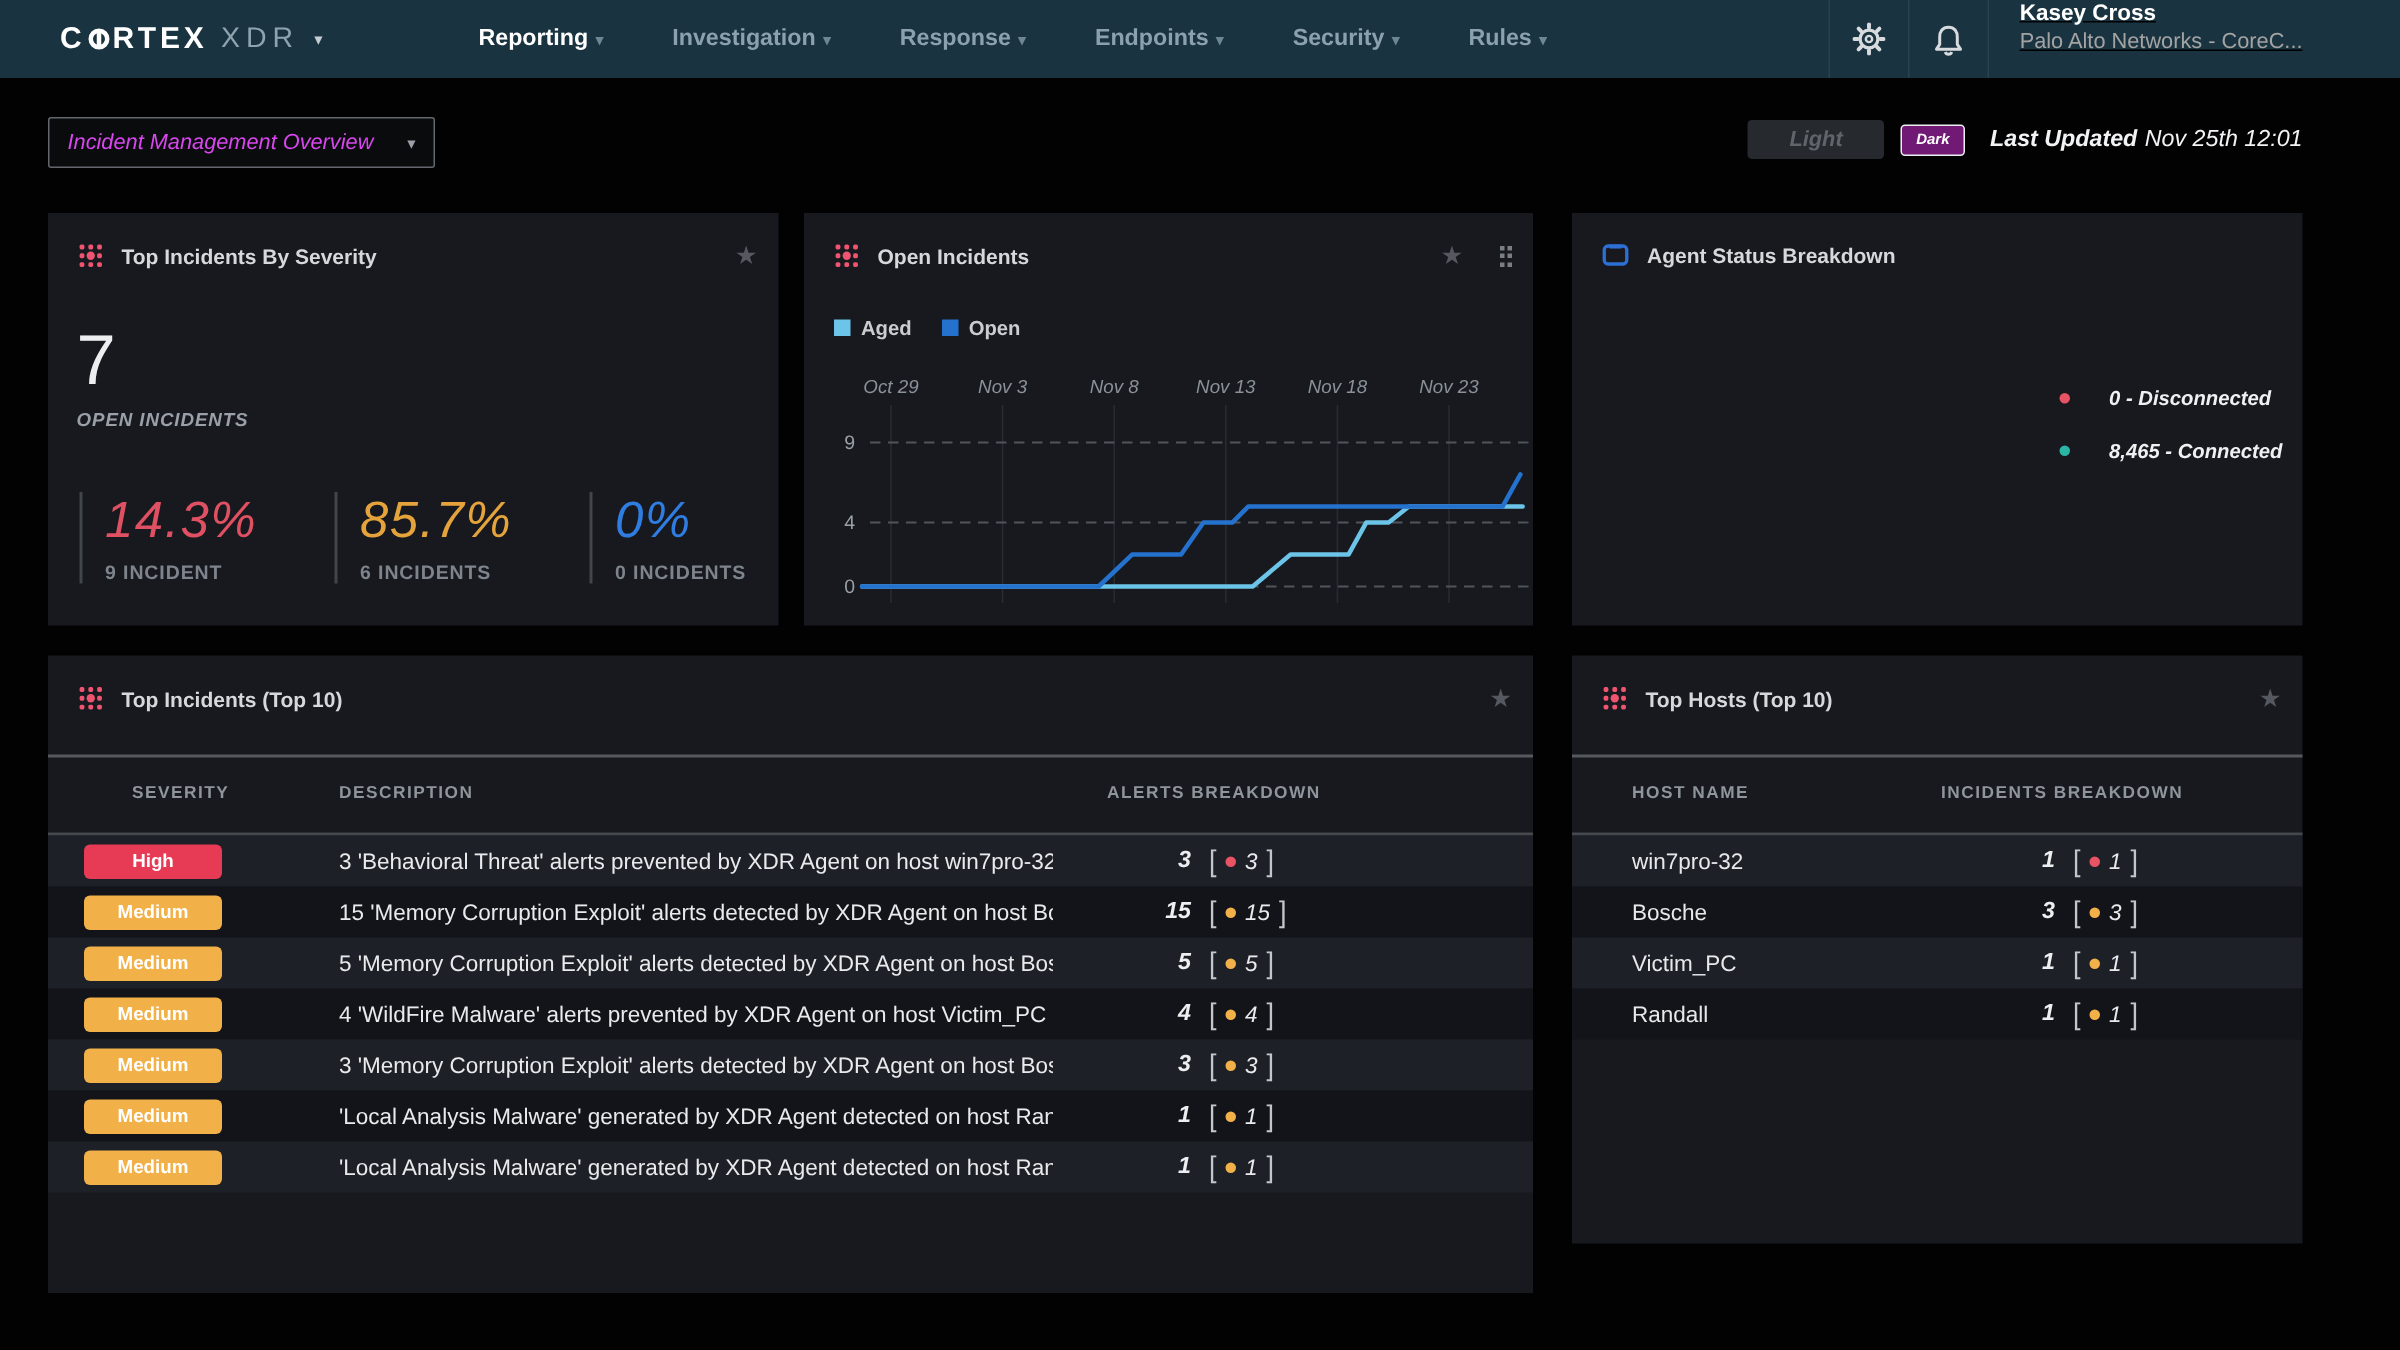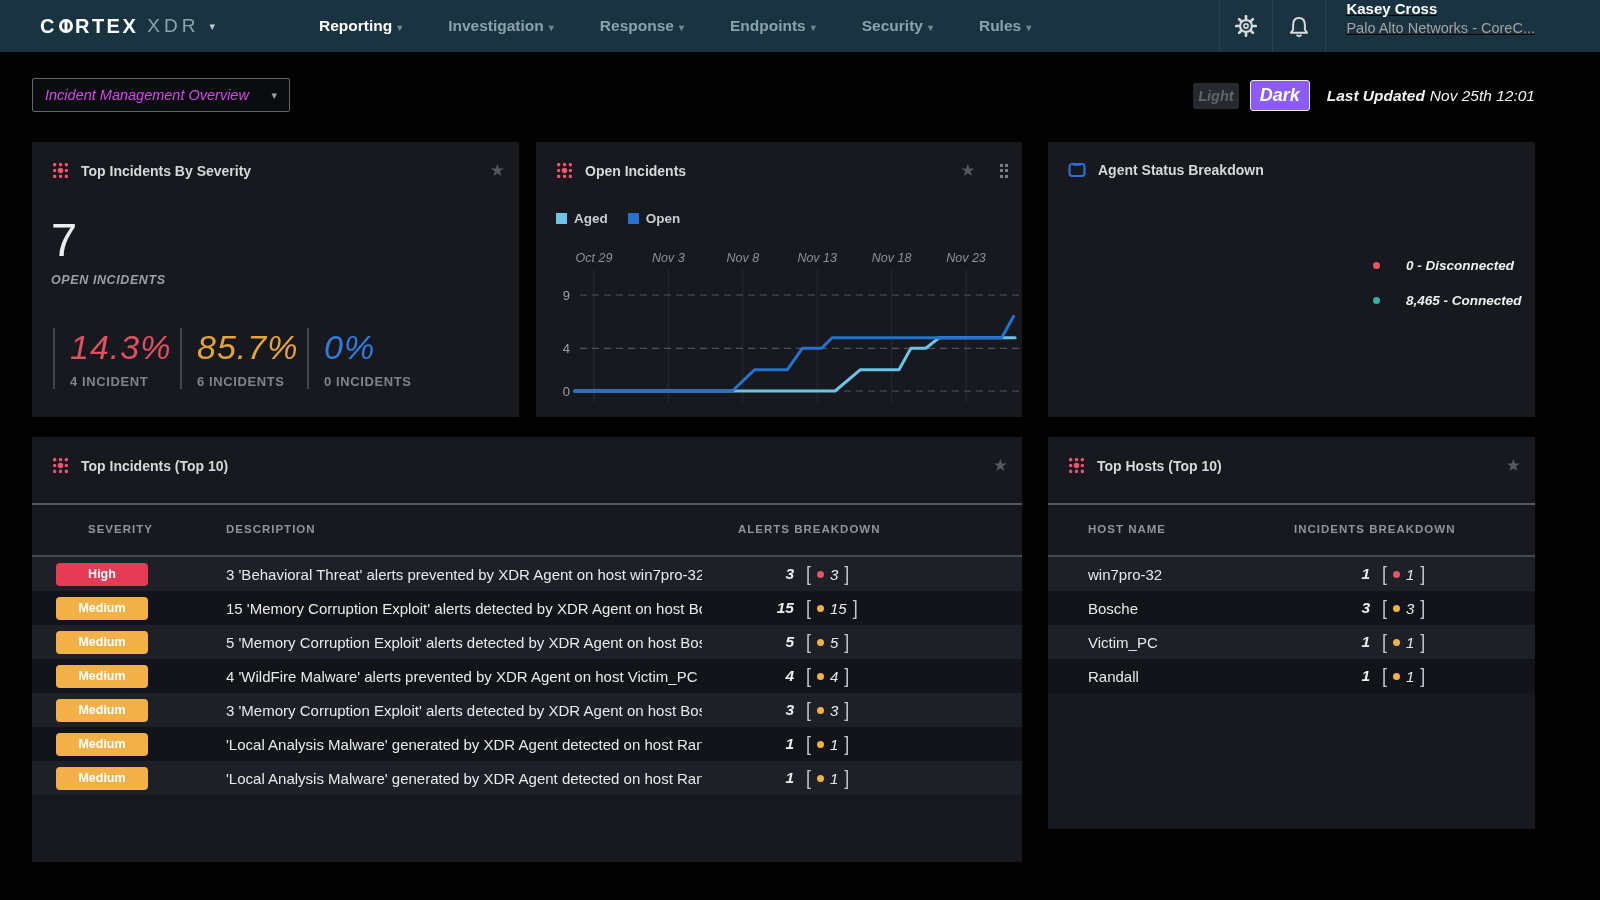--- a/index.html
+++ b/index.html
@@ -24,43 +24,43 @@
   .icon-cell { width:52px; height:52px; display:flex; align-items:center; justify-content:center; cursor:pointer; }
   .user-block { margin-left:20px; margin-right:65px; line-height:1.25; cursor:pointer; }
   .user-name { color:#fff; font-weight:700; font-size:15px; }
   .user-org { color:#a3a3a3; font-size:14.5px; }
 
   
   .dash-select { position:absolute; top:78px; left:32px; width:258px; height:34px; border:1px solid #63676d; border-radius:2px; display:flex; align-items:center; padding:0 12px; cursor:pointer; background:#0a0b0d; }
   .dash-select-label { font-style:italic; font-size:14.5px; color:#d946ef; flex:1; }
   .dash-caret { color:#9aa0a6; font-size:11px; }
   .right-tools { position:absolute; top:80px; right:65px; display:flex; align-items:center; gap:11px; }
-  .btn-light { background:#26292e; color:#60656c; font-weight:700; font-style:italic; font-size:14.5px; padding:5px 5px; border-radius:3px; cursor:pointer; }
-  .btn-dark { background:#8b5cf6; color:#fff; font-weight:700; font-style:italic; font-size:18px; padding:4px 9px; border:1.5px solid #eceef0; border-radius:3px; cursor:pointer; }
+  .btn-light { background:#26292e; color:#60656c; font-weight:700; font-style:italic; font-size:14.5px; padding:5px 28px; border-radius:3px; cursor:pointer; }
+  .btn-dark { background:#701a75; color:#fff; font-weight:700; font-style:italic; font-size:10px; padding:4px 9px; border:1.5px solid #eceef0; border-radius:3px; cursor:pointer; }
   .last-updated { font-style:italic; font-size:15.5px; color:#f2f3f5; margin-left:6px; }
   .last-updated b { font-weight:700; margin-right:5px; }
 
   
   .card { position:absolute; background:#17191f; }
   .card-1 { left:32px; top:142px; width:487px; height:275px; }
   .card-2 { left:536px; top:142px; width:486px; height:275px; }
   .card-3 { left:1048px; top:142px; width:487px; height:275px; }
   .card-4 { left:32px; top:437px; width:990px; height:425px; }
   .card-5 { left:1048px; top:437px; width:487px; height:392px; }
   .card-title-row { display:flex; align-items:center; padding:20px 14px 0 20px; gap:12px; }
   .card-title { font-size:14px; font-weight:700; color:#d6d8db; white-space:nowrap; }
   .star { color:#55585f; font-size:17px; margin-left:auto; cursor:pointer; line-height:1; }
   .kebab { display:grid; grid-template-columns:3px 3px; grid-gap:2.5px; margin-left:12px; cursor:pointer; }
   .kebab span { width:3px; height:3px; background:#7a7e85; }
 
   
   .big-num { position:absolute; left:19px; top:70px; font-size:47px; font-weight:300; color:#eceef0; }
   .big-label { position:absolute; left:19px; top:131px; font-size:12.5px; font-weight:700; font-style:italic; color:#9aa0a8; letter-spacing:0.6px; }
   .stats-row { position:absolute; left:21px; top:186px; display:flex; }
-  .stat { width:127px; border-left:2px solid #41454c; padding-left:15px; }
+  .stat { width:170px; border-left:2px solid #41454c; padding-left:15px; }
   .stat-pct { font-size:34px; font-style:italic; font-weight:300; letter-spacing:1px; }
   .stat-label { margin-top:7px; font-size:13px; font-weight:700; color:#7e848c; letter-spacing:0.6px; }
 
   
   .chart-legend { position:absolute; left:20px; top:69px; display:flex; gap:20px; align-items:center; }
   .chart-legend-item { display:flex; align-items:center; gap:7px; cursor:pointer; }
   .chart-swatch { width:11px; height:11px; }
   .chart-legend-label { font-size:13.5px; font-weight:700; color:#c9ccd0; }
   .line-chart { position:absolute; left:14px; top:100px; }
   svg text { font-family:"Liberation Sans", sans-serif; }
@@ -179,21 +179,21 @@
         </g>
       </svg>
       <span class="card-title">Top Incidents By Severity</span>
       <span class="star">★</span>
     </div>
     <div class="big-num">7</div>
     <div class="big-label">OPEN INCIDENTS</div>
     <div class="stats-row">
       <div class="stat">
         <div class="stat-pct" style="color: rgb(223, 81, 98);">14.3%</div>
-        <div class="stat-label">4 INCIDENT</div>
+        <div class="stat-label">9 INCIDENT</div>
       </div>
       <div class="stat">
         <div class="stat-pct" style="color: rgb(229, 163, 60);">85.7%</div>
         <div class="stat-label">6 INCIDENTS</div>
       </div>
       <div class="stat">
         <div class="stat-pct" style="color: rgb(47, 125, 224);">0%</div>
         <div class="stat-label">0 INCIDENTS</div>
       </div>
     </div>

